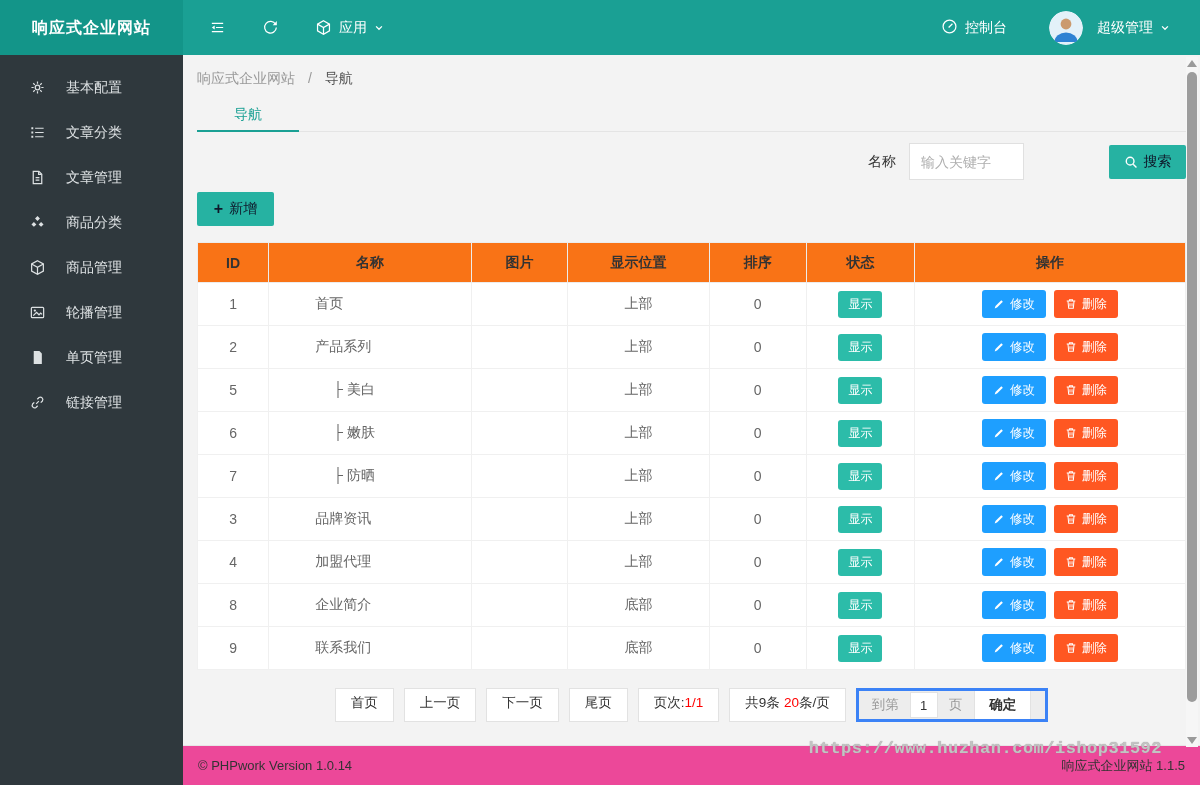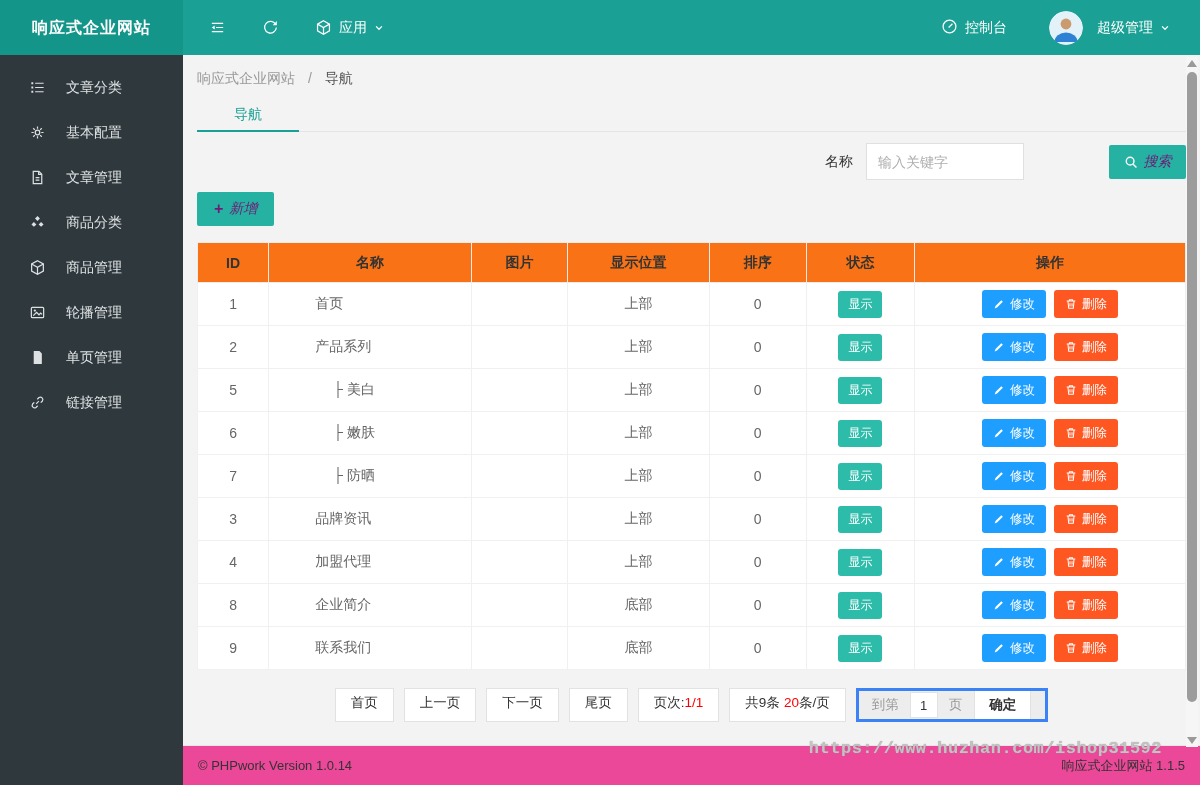--- a/index.html
+++ b/index.html
@@ -40,25 +40,25 @@
     padding:0 14px; }
   .breadcrumb { padding-top:15px; font-size:14px; color:#999; }
   .bc-sep { margin:0 9px; color:#999; }
   .bc-cur { color:#555; }
   .tabbar { margin-top:10px; border-bottom:1px solid #e4e4e4; display:flex; }
   .tab { padding:0 37px; line-height:32px; font-size:14px; color:#1aa094;
     border-bottom:2px solid #1aa094; margin-bottom:-1px; cursor:pointer; }
 
   .search-row { margin-top:11px; display:flex; justify-content:flex-end; align-items:center; }
   .search-row label { font-size:14px; color:#333; margin-right:13px; }
-  .search-row input { width:158px; height:37px; border:1px solid #e0e0e0; background:#fff;
+  .search-row input { width:115px; height:37px; border:1px solid #e0e0e0; background:#fff;
     padding:0 11px; font-size:14px; color:#333; outline:none; }
   .search-row input::placeholder { color:#aeaeae; }
-  .btn-teal { background:#26b2a2; color:#701a75; border:none; border-radius:2px; font-size:14px;
-    display:inline-flex; align-items:center; justify-content:center; gap:6px; cursor:pointer;font-style:italic; }
+  .btn-teal { background:#26b2a2; color:#0f172a; border:none; border-radius:2px; font-size:14px;
+    display:inline-flex; align-items:center; justify-content:center; gap:6px; cursor:pointer; }
   .search-btn { width:77px; height:34px; margin-left:85px; }
   .search-btn svg { width:14px; height:14px; stroke:#fff; fill:none; stroke-width:1.6; }
   .add-row { margin-top:12px; }
   .add-btn { width:77px; height:34px; }
   .plus-glyph { font-size:16px; font-weight:bold; line-height:1; }
 
   
   table { margin-top:16px; width:100%; border-collapse:collapse; background:#fff; }
   th { background:#f97316; height:40px; font-size:14px; color:#333; font-weight:bold;
     border:1px solid #ececec; }
@@ -168,34 +168,34 @@
         </span>
       </span>
     </div>
   </header>
 
   <aside class="sidebar">
     <ul id="side-list">
         <li class="side-item">
           <span class="sicon">
             <svg viewBox="0 0 18 18">
+              <circle cx="9" cy="9" r="2.4"></circle>
+              <path d="M9 2.6 V5 M9 13 V15.4 M2.6 9 H5 M13 9 H15.4 M4.5 4.5 L6.2 6.2 M11.8 11.8 L13.5 13.5 M13.5 4.5 L11.8 6.2 M6.2 11.8 L4.5 13.5"></path>
+            </svg>
+          </span>
+          <span class="slabel">基本配置</span>
+        </li>
+        <li class="side-item">
+          <span class="sicon">
+            <svg viewBox="0 0 18 18">
               <path d="M6.5 4.5 H15.5 M6.5 9 H15.5 M6.5 13.5 H15.5"></path>
               <path class="f" d="M2.5 3.5 h2 v2 h-2 Z M2.5 8 h2 v2 h-2 Z M2.5 12.5 h2 v2 h-2 Z"></path>
             </svg>
           </span>
           <span class="slabel">文章分类</span>
-        </li>
-        <li class="side-item">
-          <span class="sicon">
-            <svg viewBox="0 0 18 18">
-              <circle cx="9" cy="9" r="2.4"></circle>
-              <path d="M9 2.6 V5 M9 13 V15.4 M2.6 9 H5 M13 9 H15.4 M4.5 4.5 L6.2 6.2 M11.8 11.8 L13.5 13.5 M13.5 4.5 L11.8 6.2 M6.2 11.8 L4.5 13.5"></path>
-            </svg>
-          </span>
-          <span class="slabel">基本配置</span>
         </li>
         <li class="side-item">
           <span class="sicon">
             <svg viewBox="0 0 18 18">
               <path d="M4.5 2.5 H10.5 L13.5 5.5 V15.5 H4.5 Z"></path>
               <path d="M10.2 2.8 V5.8 H13.2"></path>
               <path d="M7 9.2 H11 M7 11.8 H11"></path>
             </svg>
           </span>
           <span class="slabel">文章管理</span>

